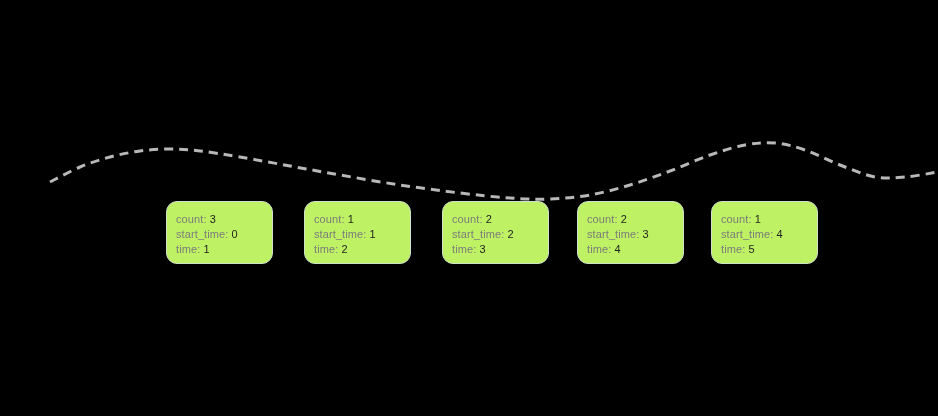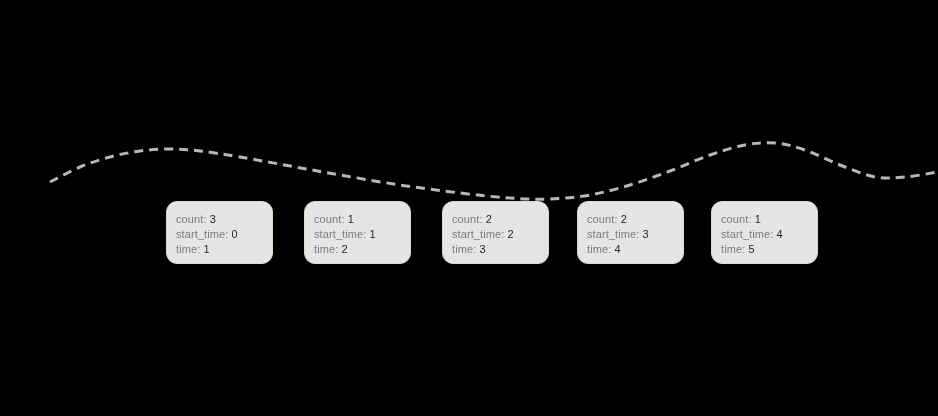--- a/index.html
+++ b/index.html
@@ -30,21 +30,21 @@
     width: 938px;
     height: 416px;
     pointer-events: none;
   }
   .node-box {
     position: absolute;
     width: 107px;
     height: 63px;
     top: 201px;
     box-sizing: border-box;
-    background: #e5e5e5;
+    background: #bef264;
     border: 1px solid #cfe0c8;
     border-radius: 11px;
     padding: 10px 16px 0 9px;
   }
   .node-line {
     font-size: 11px;
     line-height: 15px;
     color: #222222;
     white-space: nowrap;
     letter-spacing: 0.1px;

